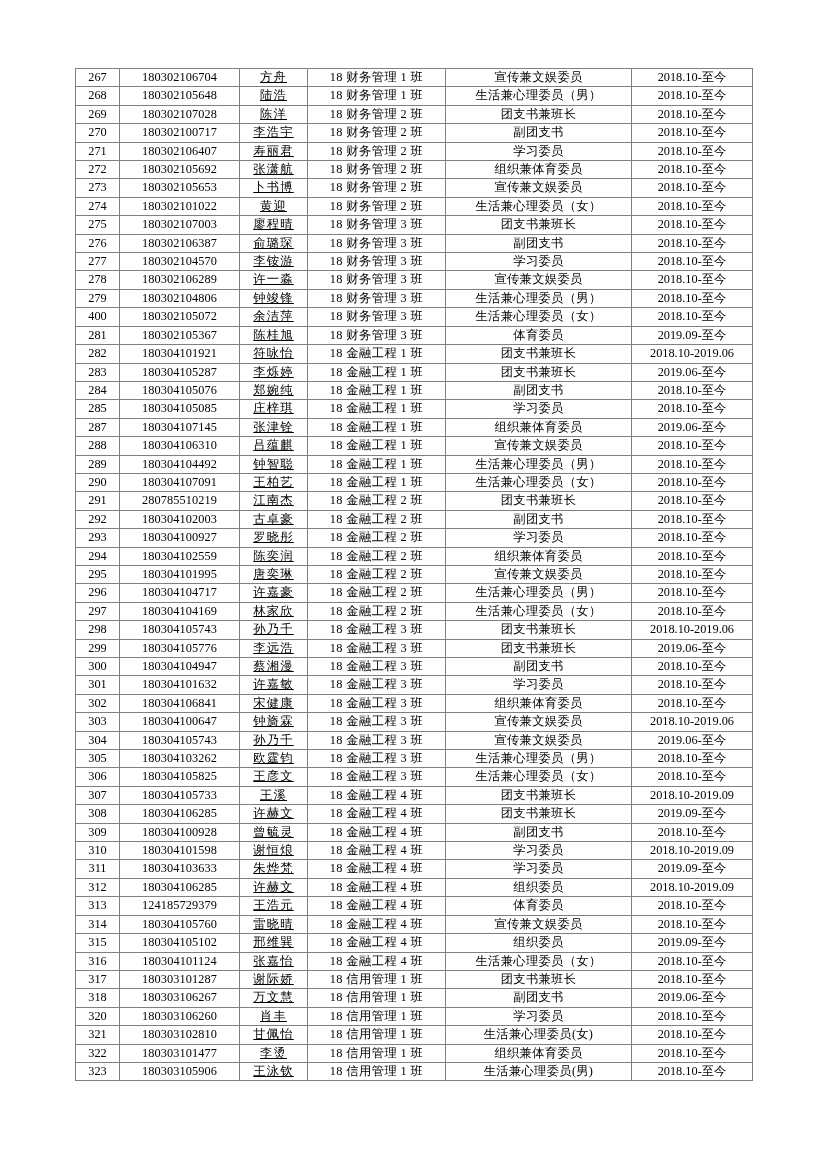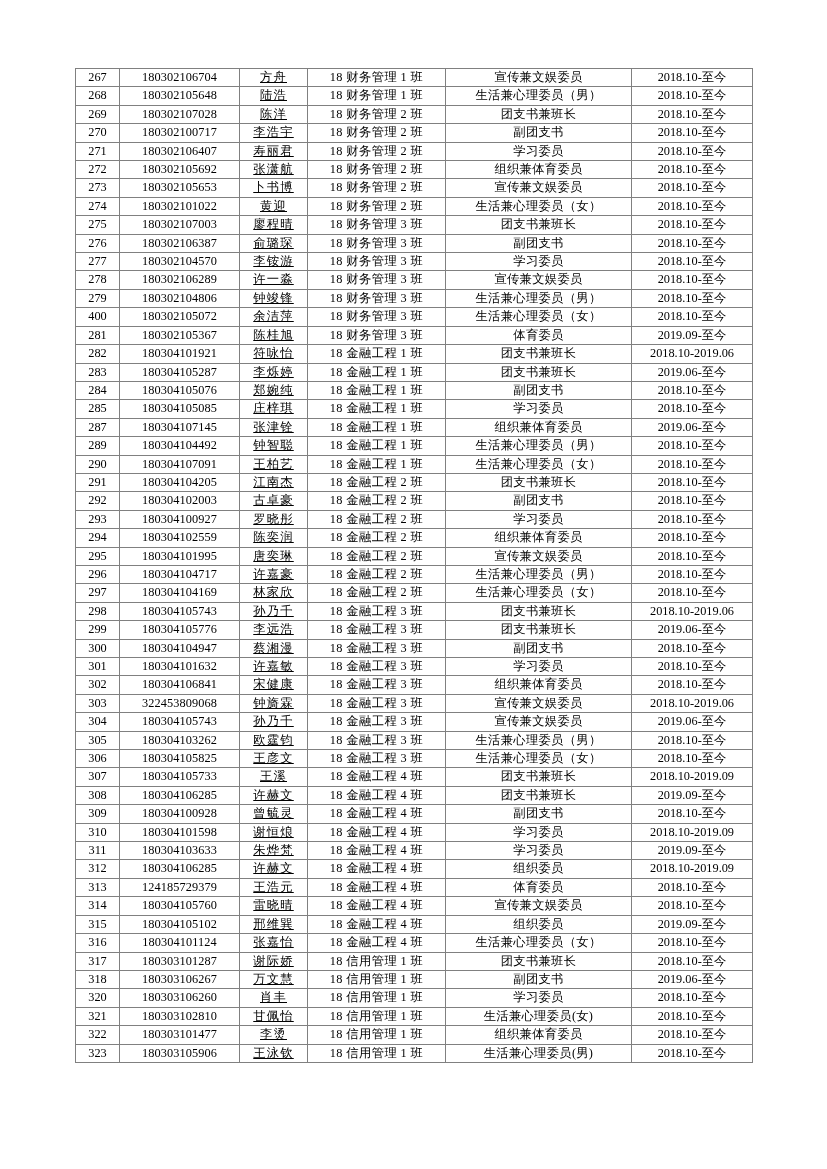--- a/index.html
+++ b/index.html
@@ -226,38 +226,46 @@
           </tr>
           <tr>
             <td class="index">287</td>
             <td class="sid">180304107145</td>
             <td class="name">张津铨</td>
             <td class="cls">18 金融工程 1 班</td>
             <td class="post">组织兼体育委员</td>
             <td class="term">2019.06-至今</td>
           </tr>
           <tr>
+            <td class="index">288</td>
+            <td class="sid">180304106310</td>
+            <td class="name">吕蕴麒</td>
+            <td class="cls">18 金融工程 1 班</td>
+            <td class="post">宣传兼文娱委员</td>
+            <td class="term">2018.10-至今</td>
+          </tr>
+          <tr>
             <td class="index">289</td>
             <td class="sid">180304104492</td>
             <td class="name">钟智聪</td>
             <td class="cls">18 金融工程 1 班</td>
             <td class="post">生活兼心理委员（男）</td>
             <td class="term">2018.10-至今</td>
           </tr>
           <tr>
             <td class="index">290</td>
             <td class="sid">180304107091</td>
             <td class="name">王柏艺</td>
             <td class="cls">18 金融工程 1 班</td>
             <td class="post">生活兼心理委员（女）</td>
             <td class="term">2018.10-至今</td>
           </tr>
           <tr>
             <td class="index">291</td>
-            <td class="sid">180304104205</td>
+            <td class="sid">280785510219</td>
             <td class="name">江南杰</td>
             <td class="cls">18 金融工程 2 班</td>
             <td class="post">团支书兼班长</td>
             <td class="term">2018.10-至今</td>
           </tr>
           <tr>
             <td class="index">292</td>
             <td class="sid">180304102003</td>
             <td class="name">古卓豪</td>
             <td class="cls">18 金融工程 2 班</td>
@@ -339,21 +347,21 @@
           <tr>
             <td class="index">302</td>
             <td class="sid">180304106841</td>
             <td class="name">宋健康</td>
             <td class="cls">18 金融工程 3 班</td>
             <td class="post">组织兼体育委员</td>
             <td class="term">2018.10-至今</td>
           </tr>
           <tr>
             <td class="index">303</td>
-            <td class="sid">322453809068</td>
+            <td class="sid">180304100647</td>
             <td class="name">钟旖霖</td>
             <td class="cls">18 金融工程 3 班</td>
             <td class="post">宣传兼文娱委员</td>
             <td class="term">2018.10-2019.06</td>
           </tr>
           <tr>
             <td class="index">304</td>
             <td class="sid">180304105743</td>
             <td class="name">孙乃千</td>
             <td class="cls">18 金融工程 3 班</td>

